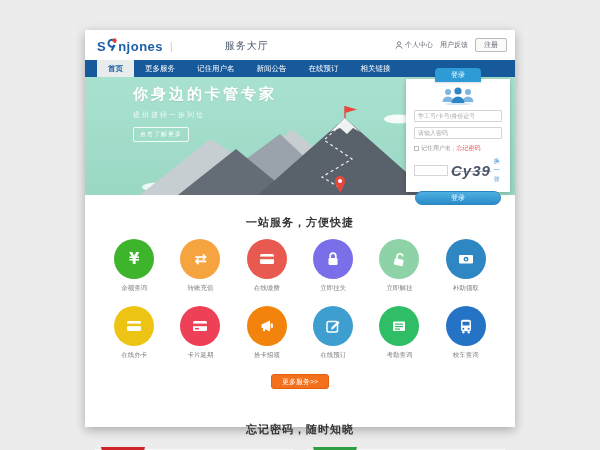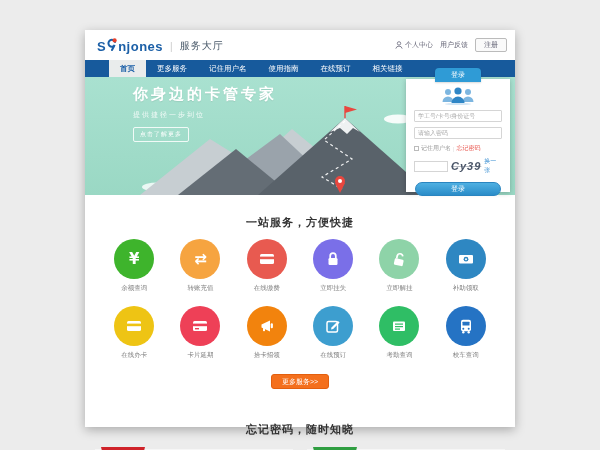--- a/index.html
+++ b/index.html
@@ -12,26 +12,26 @@
   .page {
     position:absolute; left:85px; top:30px; width:430px; height:397px;
     background:#fff; box-shadow:0 3px 10px rgba(0,0,0,.28); overflow:visible;
   }
   
   .hdr { position:relative; height:30px; background:#fff; }
   .logo { position:absolute; left:12px; top:7px; display:flex; align-items:center; }
   .logo .ltxt { font-size:13px; font-weight:bold; color:#1b5fa7; letter-spacing:.5px; }
   .logo .swirl { margin:0 1px; }
   .logo .sep { color:#ccc; font-size:10px; margin:0 7px; }
-  .logo .site { font-size:10px; color:#4a5a6a; letter-spacing:1px; }
+  .logo .site { font-size:10px; color:#4a5a6a; letter-spacing:1px;margin-left:45px; }
   .hdr-right { position:absolute; right:8px; top:8px; display:flex; align-items:center; gap:7px; font-size:7px; color:#667; }
   .hdr-link { display:flex; align-items:center; gap:2px; cursor:pointer; }
   .reg-btn { border:1px solid #bbb; border-radius:2px; background:#fafafa; padding:1px 8px; color:#667; font-size:7px; cursor:pointer; }
   
-  .nav { height:17px; background:#175a9c; display:flex; padding-left:24px; }
+  .nav { height:17px; background:#175a9c; display:flex; padding-left:12px; }
   .nav-item { padding:0 11px; line-height:17px; font-size:7.5px; color:#fff; cursor:pointer; }
   .nav-item.active { background:#e9ecec; color:#1b5fa7; font-weight:bold; }
   
   .hero { position:relative; height:118px; background:linear-gradient(#a9e1d0,#9ad8c4); overflow:hidden; }
   .hero-copy { position:absolute; left:48px; top:8px; color:#fff; z-index:2; }
   .hero-title { font-size:15px; font-weight:bold; letter-spacing:3px; text-shadow:0 1px 1px rgba(0,0,0,.08); }
   .hero-sub { margin-top:6px; font-size:7px; letter-spacing:2px; color:rgba(255,255,255,.88); }
   .hero-cta { display:inline-block; margin-top:7px; border:1px solid rgba(255,255,255,.85); border-radius:2px;
               padding:2px 6px; font-size:6px; color:#fff; letter-spacing:1px; cursor:pointer; }
   .mountains { position:absolute; left:55px; bottom:0; }
@@ -44,21 +44,21 @@
   .ppl { display:block; margin:3px auto 5px; }
   .lg-input { display:block; width:88px; height:12px; margin:0 auto 5px; border:1px solid #d5d5d5; border-radius:1px;
               font-size:6px; padding:0 3px; color:#888; background:#fff; }
   .lg-input::placeholder { color:#aaa; }
   .remember-row { width:88px; margin:0 auto; display:flex; align-items:center; gap:2px; font-size:6px; color:#999; }
   .cbx { width:5px; height:5px; border:1px solid #bbb; background:#fff; display:inline-block; cursor:pointer; }
   .forgot { color:#e8554d; cursor:pointer; }
   .pipe { color:#ddd; }
   .captcha-row { width:88px; margin:4px auto 0; display:flex; align-items:center; gap:3px; }
   .cap-input { width:34px; height:11px; border:1px solid #d5d5d5; font-size:6px; padding:0 2px; }
-  .cap-text { font-size:11px; font-weight:bold; font-style:italic; color:#4a5568; letter-spacing:1px; text-decoration:line-through; text-decoration-color:rgba(74,85,104,.4); }
+  .cap-text { font-size:15px; font-weight:bold; font-style:italic; color:#4a5568; letter-spacing:1px; text-decoration:line-through; text-decoration-color:rgba(74,85,104,.4); }
   .cap-change { font-size:6px; color:#3a8fd2; cursor:pointer; }
   .lg-btn { display:block; width:86px; height:14px; margin:7px auto 0; border:1px solid #2a85c0; border-radius:7px;
             background:linear-gradient(#4fb0e2,#2a8cc8); color:#fff; font-size:7px; text-align:center; line-height:12px; cursor:pointer; }
   
   .sec-title { text-align:center; padding-top:20px; font-size:11px; font-weight:600; color:#333; letter-spacing:1px; }
   .svc-row { display:flex; justify-content:space-around; padding:0 16px; margin-top:9px; }
   .svc-item { width:62px; text-align:center; cursor:pointer; }
   .circle { width:40px; height:40px; border-radius:50%; margin:0 auto; display:flex; align-items:center; justify-content:center; }
   .glyph { color:#fff; font-size:15px; font-weight:bold; line-height:1; font-family:"DejaVu Sans",sans-serif; }
   .svc-label { margin-top:5px; font-size:6.5px; color:#808080; }
@@ -106,21 +106,21 @@
         <span>用户反馈</span>
       </span>
       <span class="reg-btn">注册</span>
     </div>
   </div>
 
   <div class="nav">
     <div class="nav-item active">首页</div>
     <div class="nav-item">更多服务</div>
     <div class="nav-item">记住用户名</div>
-    <div class="nav-item">使用指南</div>
+    <div class="nav-item">新闻公告</div>
     <div class="nav-item">在线预订</div>
     <div class="nav-item">相关链接</div>
   </div>
 
   <div class="hero">
     <div class="hero-copy">
       <div class="hero-title">你身边的卡管专家</div>
       <div class="hero-sub">提供捷径一步到位</div>
       <span class="hero-cta">点击了解更多</span>
     </div>

